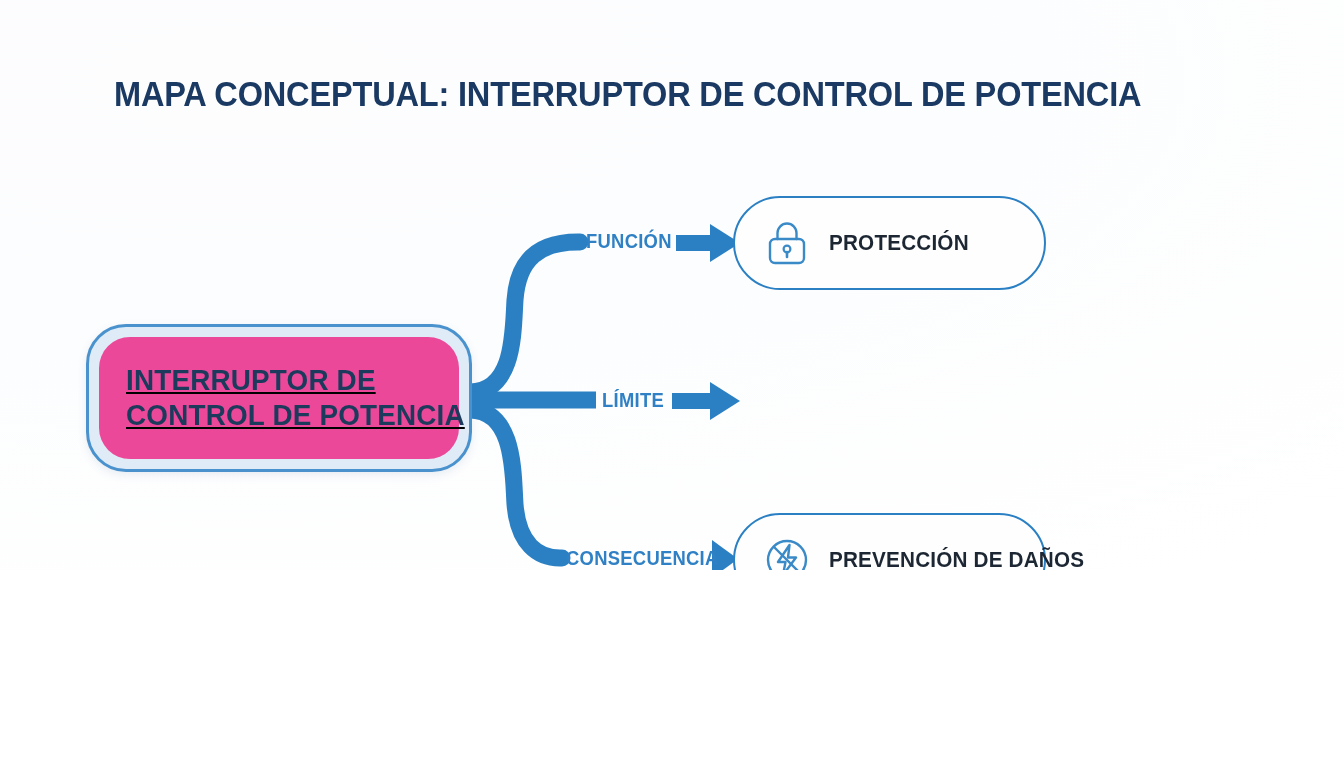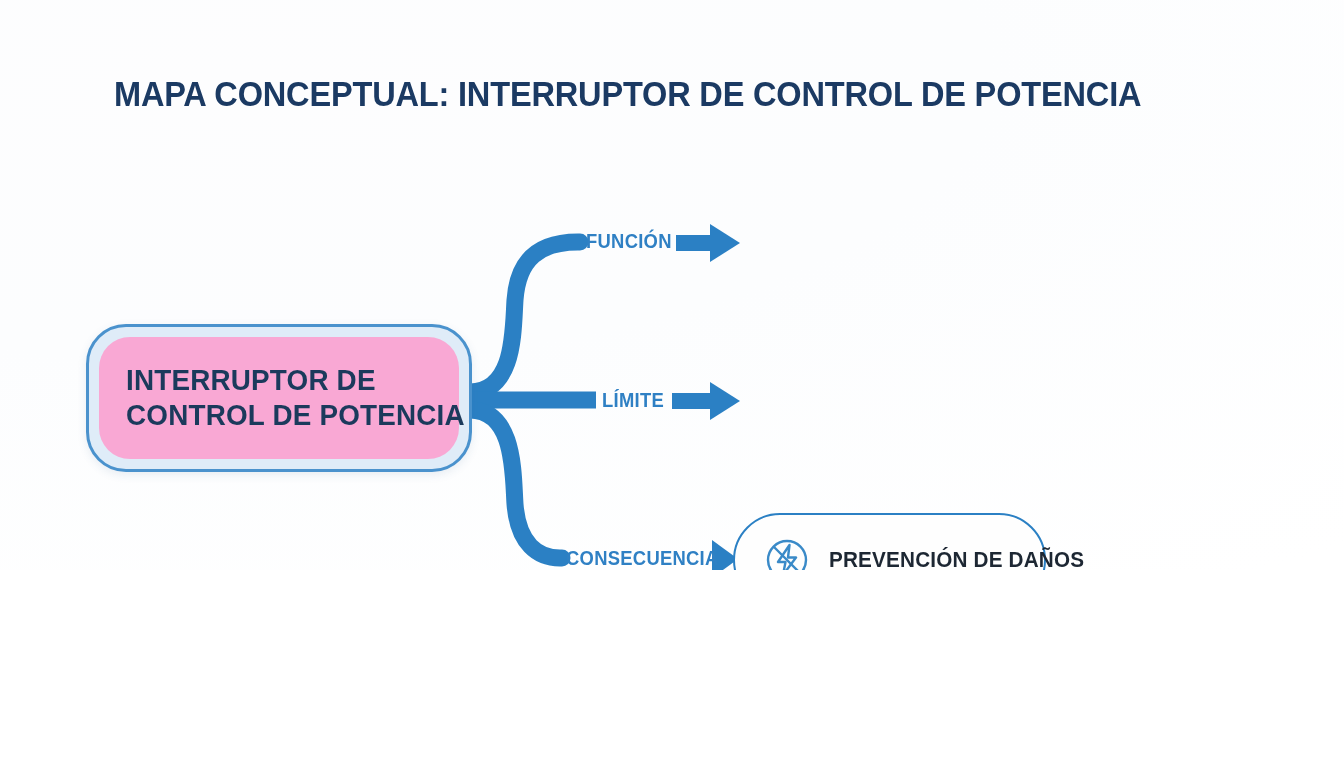--- a/index.html
+++ b/index.html
@@ -59,26 +59,27 @@
     background: #dfecf8;
     box-shadow: 0 3px 10px rgba(40,90,140,0.10);
   }
   #central-inner {
     position: absolute;
     left: 10px;
     top: 10px;
     right: 10px;
     bottom: 10px;
     border-radius: 31px;
-    background: #f9a8d4;
+    background: #ec4899;
     display: flex;
     flex-direction: column;
     justify-content: center;
     padding-left: 27px;
     box-sizing: border-box;
+    text-decoration: underline;
   }
   .central-line {
     font-family: "Liberation Sans Narrow", "Liberation Sans", sans-serif;
     font-weight: 700;
     font-size: 29px;
     line-height: 35px;
     color: #1b3a5c;
     letter-spacing: 0.2px;
     transform: scaleX(0.96);
     transform-origin: left center;
@@ -170,20 +171,29 @@
       <div class="central-line">CONTROL DE POTENCIA</div>
     </div>
   </div>
 
   <div class="branch-label" id="label-funcion">FUNCIÓN</div>
 
   <div class="branch-label" id="label-limite">LÍMITE</div>
 
   <div class="branch-label" id="label-consecuencia">CONSECUENCIA</div>
 
+  <div class="leaf-box" id="box-proteccion">
+    <svg class="leaf-icon" viewBox="0 0 52 52" xmlns="http://www.w3.org/2000/svg">
+      <rect x="9" y="22" width="34" height="24" rx="5" ry="5" fill="none" stroke="#3a8ac8" stroke-width="2.4"></rect>
+      <path d="M 16.5 22 L 16.5 16 A 9.5 9.5 0 0 1 35.5 16 L 35.5 22" fill="none" stroke="#3a8ac8" stroke-width="2.4" stroke-linecap="round"></path>
+      <circle cx="26" cy="32" r="3.4" fill="none" stroke="#3a8ac8" stroke-width="2.2"></circle>
+      <path d="M 26 35 L 26 40" stroke="#3a8ac8" stroke-width="2.6" stroke-linecap="round"></path>
+    </svg>
+    <span class="leaf-text">PROTECCIÓN</span>
+  </div>
 
 
   <div class="leaf-box" id="box-prevencion">
     <svg class="leaf-icon" viewBox="0 0 52 52" xmlns="http://www.w3.org/2000/svg">
       <circle cx="26" cy="26" r="19" fill="none" stroke="#3a8ac8" stroke-width="2.4"></circle>
       <path d="M 28.5 11 L 17 28 L 24.5 28 L 22 41 L 35 23.5 L 27 23.5 Z" fill="none" stroke="#3a8ac8" stroke-width="2.4" stroke-linejoin="round"></path>
       <path d="M 13.5 13.5 L 38.5 38.5" stroke="#3a8ac8" stroke-width="2.4" stroke-linecap="round"></path>
     </svg>
     <span class="leaf-text">PREVENCIÓN DE DAÑOS</span>
   </div>

